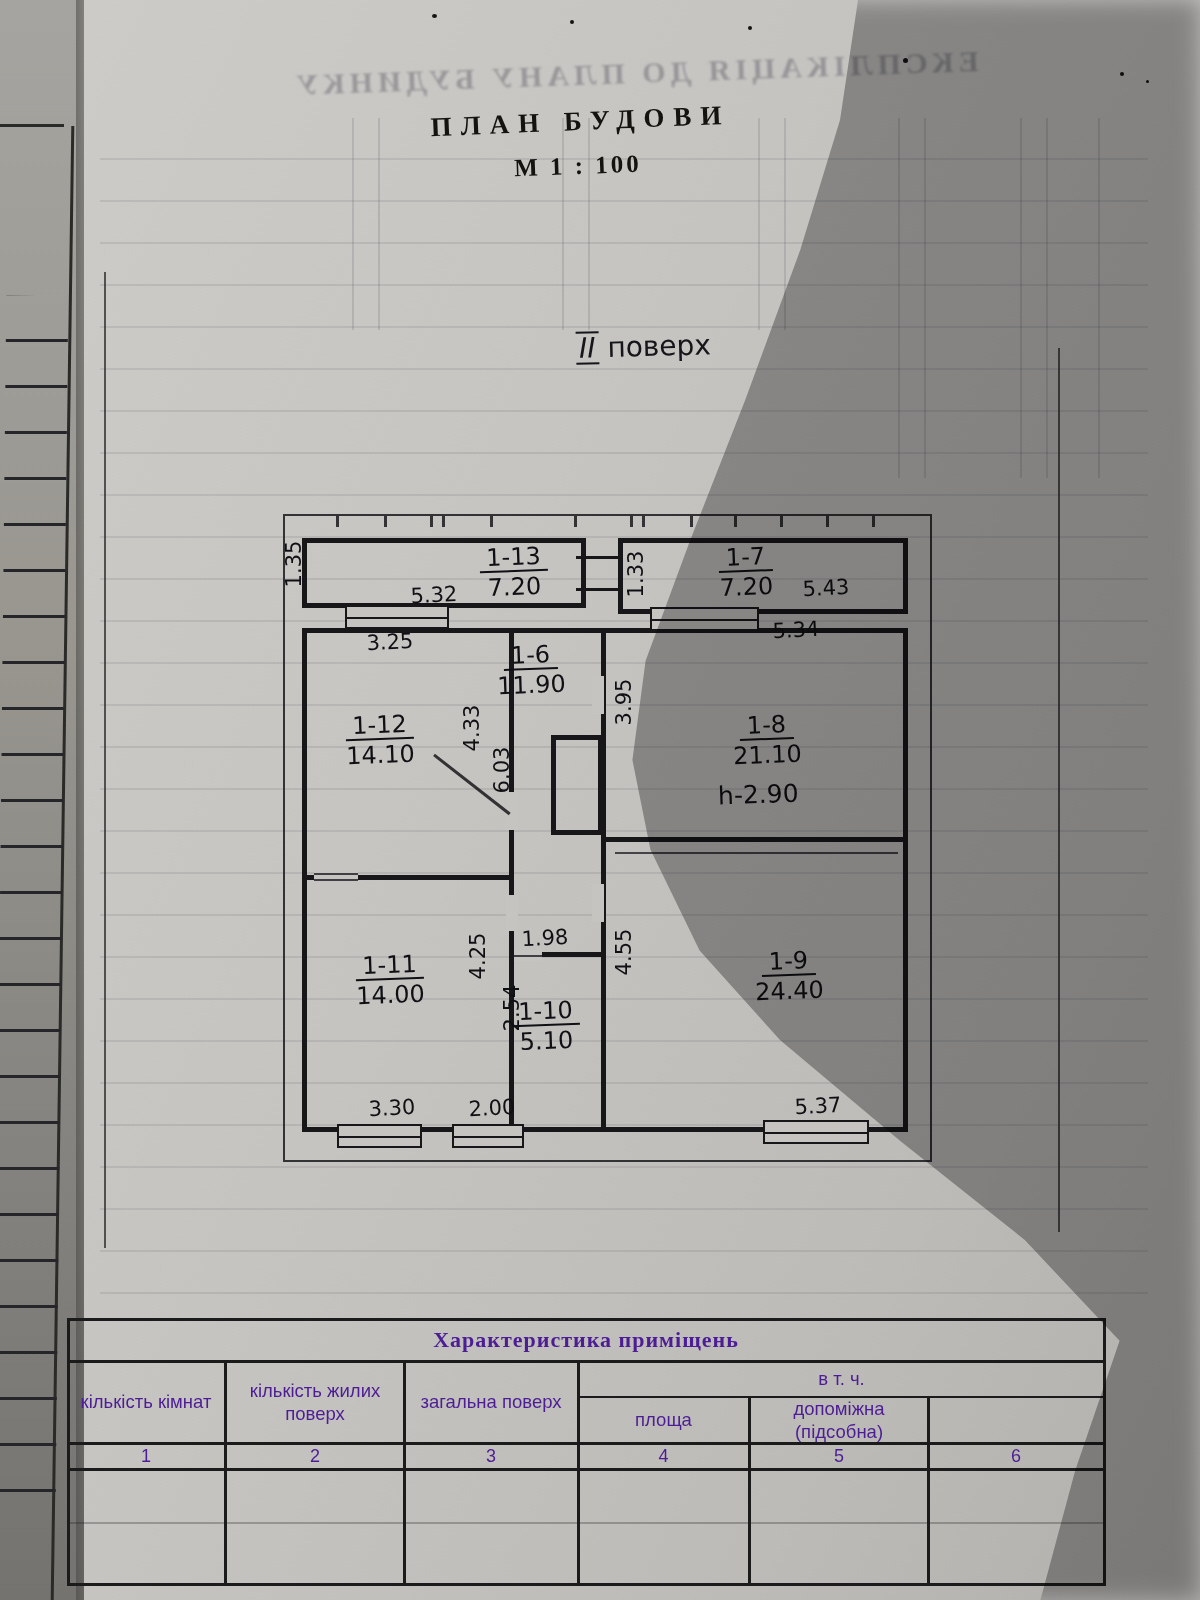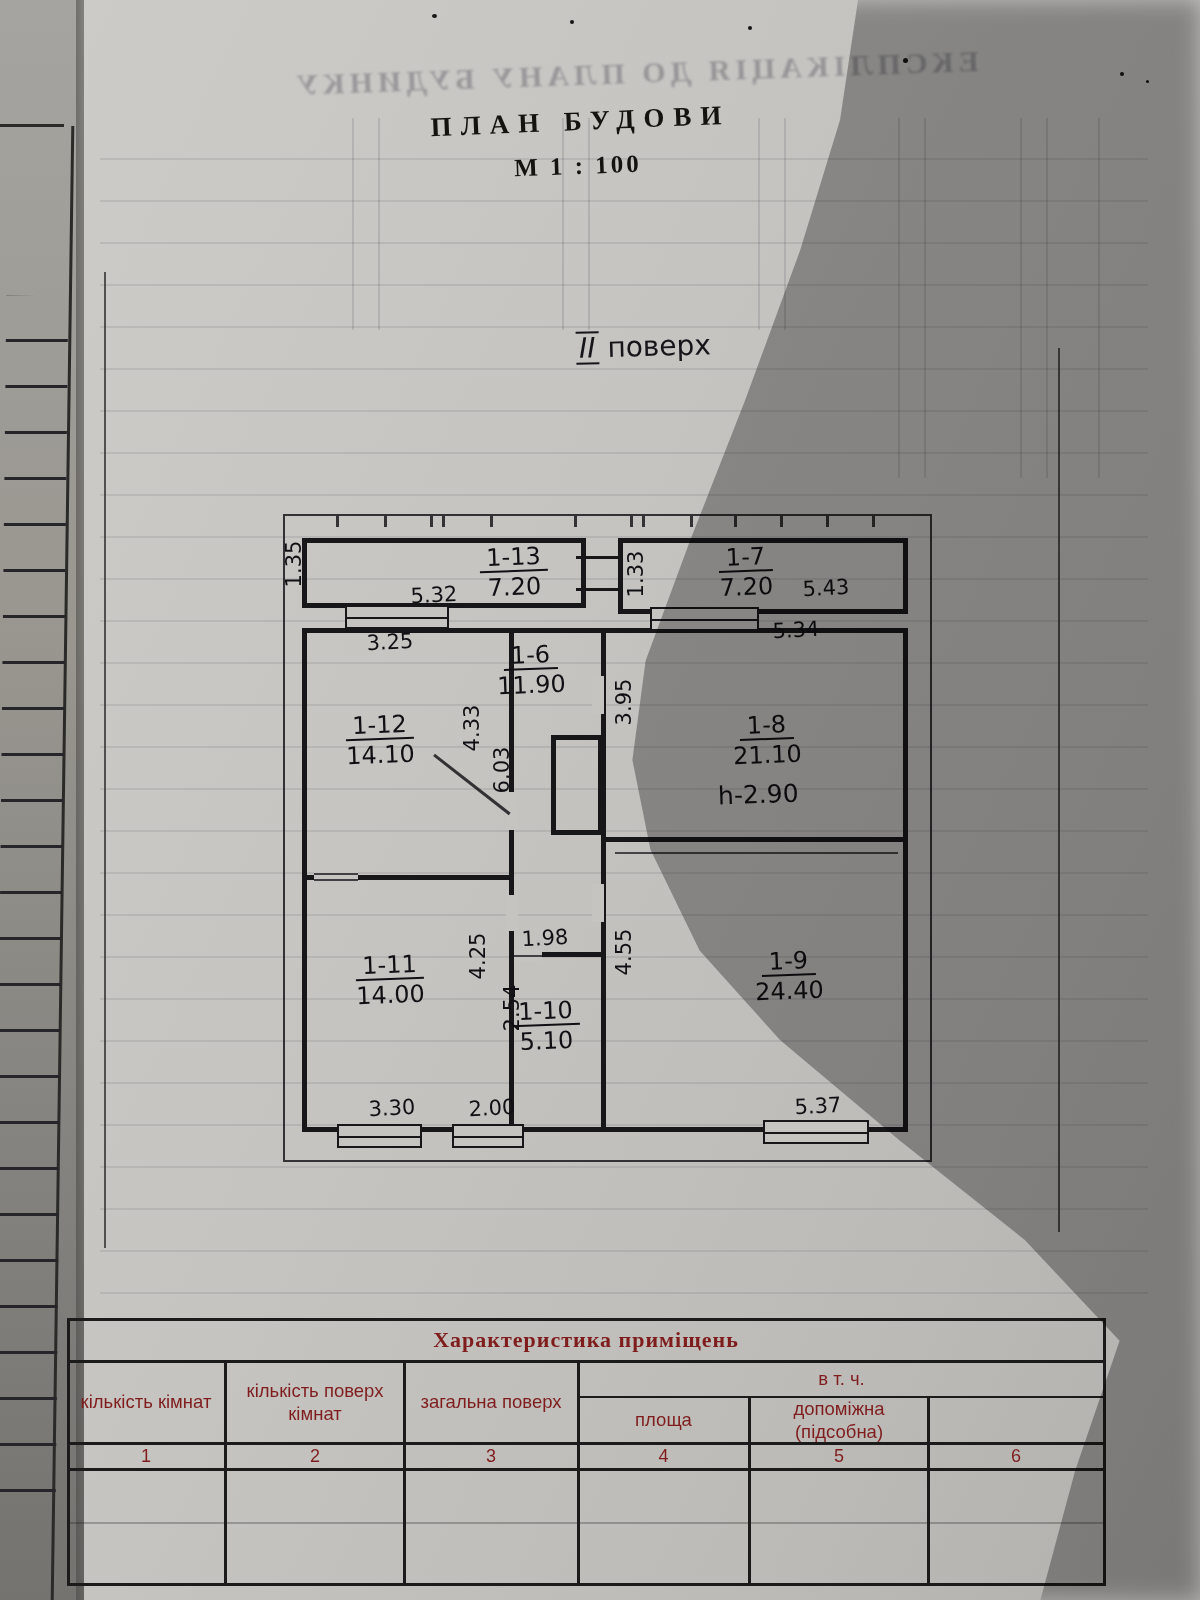--- a/index.html
+++ b/index.html
@@ -49,21 +49,21 @@
   
   .hand{font-family:"DejaVu Sans",sans-serif;color:#101014;}
   .room-label{text-align:center;transform:rotate(-2deg);}
   .room-label .num{display:inline-block;border-bottom:2.5px solid #101014;padding:0 7px 0;font-size:24px;line-height:1.1;}
   .room-label .area{font-size:24px;line-height:1.2;margin-top:1px;}
   .dim{font-size:21px;text-align:center;transform:rotate(-3deg);white-space:nowrap;}
   .dim.vert{transform:rotate(-90deg);width:64px;}
   .note{font-size:25px;transform:rotate(-2deg);white-space:nowrap;}
   
   .tline{background:#1b1b1b;}
-  .tcell{color:#7f1d1d;display:flex;align-items:center;justify-content:center;text-align:center;}
+  .tcell{color:#4c1d95;display:flex;align-items:center;justify-content:center;text-align:center;}
   #tbl-title{font-family:"Liberation Serif",serif;font-weight:bold;font-size:22px;letter-spacing:1px;}
   .thdr{font-size:18.5px;line-height:1.25;}
   .tnum{font-size:18px;}
   
   .speck{background:#141414;border-radius:50%;}
   #shadow{left:0;top:0;width:1200px;height:1600px;pointer-events:none;
     background:rgba(34,32,35,.36);mix-blend-mode:multiply;filter:blur(11px);
     clip-path:polygon(71.5% 0,100% 0,100% 100%,86.7% 100%,89.6% 91.9%,93.3% 83.8%,85.4% 77.5%,75% 71.3%,65% 65%,58.3% 59.4%,54.2% 53.1%,52.7% 47.5%,53.8% 41.3%,57.5% 33.8%,62.1% 25%,66.7% 15.6%,70% 7.5%);}
 </style>
 </head>
@@ -224,21 +224,21 @@
 <div class="abs tline" style="left:67px;top:1318px;width:2.5px;height:268px;"></div>
 <div class="abs tline" style="left:224px;top:1360px;width:2.5px;height:226px;"></div>
 <div class="abs tline" style="left:403px;top:1360px;width:2.5px;height:226px;"></div>
 <div class="abs tline" style="left:577px;top:1360px;width:2.5px;height:226px;"></div>
 <div class="abs tline" style="left:748px;top:1396px;width:2.5px;height:190px;"></div>
 <div class="abs tline" style="left:927px;top:1396px;width:2.5px;height:190px;"></div>
 <div class="abs tline" style="left:1103px;top:1318px;width:2.5px;height:268px;"></div>
 
 <div class="abs tcell" id="tbl-title" style="left:67px;top:1320px;width:1038px;height:40px;">Характеристика  приміщень</div>
 <div class="abs tcell thdr" style="left:69px;top:1362px;width:154px;height:80px;">кількість кімнат</div>
-<div class="abs tcell thdr" style="left:228px;top:1362px;width:174px;height:80px;padding:0 8px;box-sizing:border-box;">кількість поверх кімнат</div>
+<div class="abs tcell thdr" style="left:228px;top:1362px;width:174px;height:80px;padding:0 8px;box-sizing:border-box;">кількість жилих поверх</div>
 <div class="abs tcell thdr" style="left:406px;top:1362px;width:170px;height:80px;">загальна поверх</div>
 <div class="abs tcell thdr" style="left:580px;top:1362px;width:523px;height:33px;">в  т. ч.</div>
 <div class="abs tcell thdr" style="left:580px;top:1398px;width:167px;height:44px;">площа</div>
 <div class="abs tcell thdr" style="left:752px;top:1398px;width:174px;height:44px;padding:0 14px;box-sizing:border-box;">допоміжна (підсобна)</div>
 <div class="abs tcell tnum" style="left:69px;top:1444px;width:154px;height:24px;">1</div>
 <div class="abs tcell tnum" style="left:228px;top:1444px;width:174px;height:24px;">2</div>
 <div class="abs tcell tnum" style="left:406px;top:1444px;width:170px;height:24px;">3</div>
 <div class="abs tcell tnum" style="left:580px;top:1444px;width:167px;height:24px;">4</div>
 <div class="abs tcell tnum" style="left:752px;top:1444px;width:174px;height:24px;">5</div>
 <div class="abs tcell tnum" style="left:930px;top:1444px;width:172px;height:24px;">6</div>

